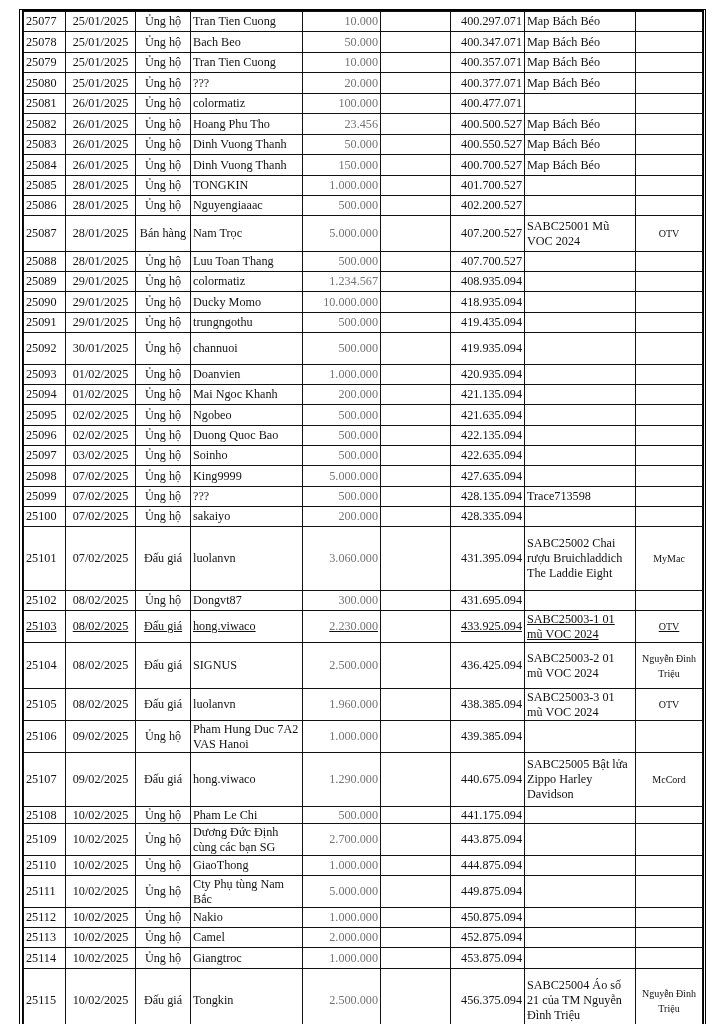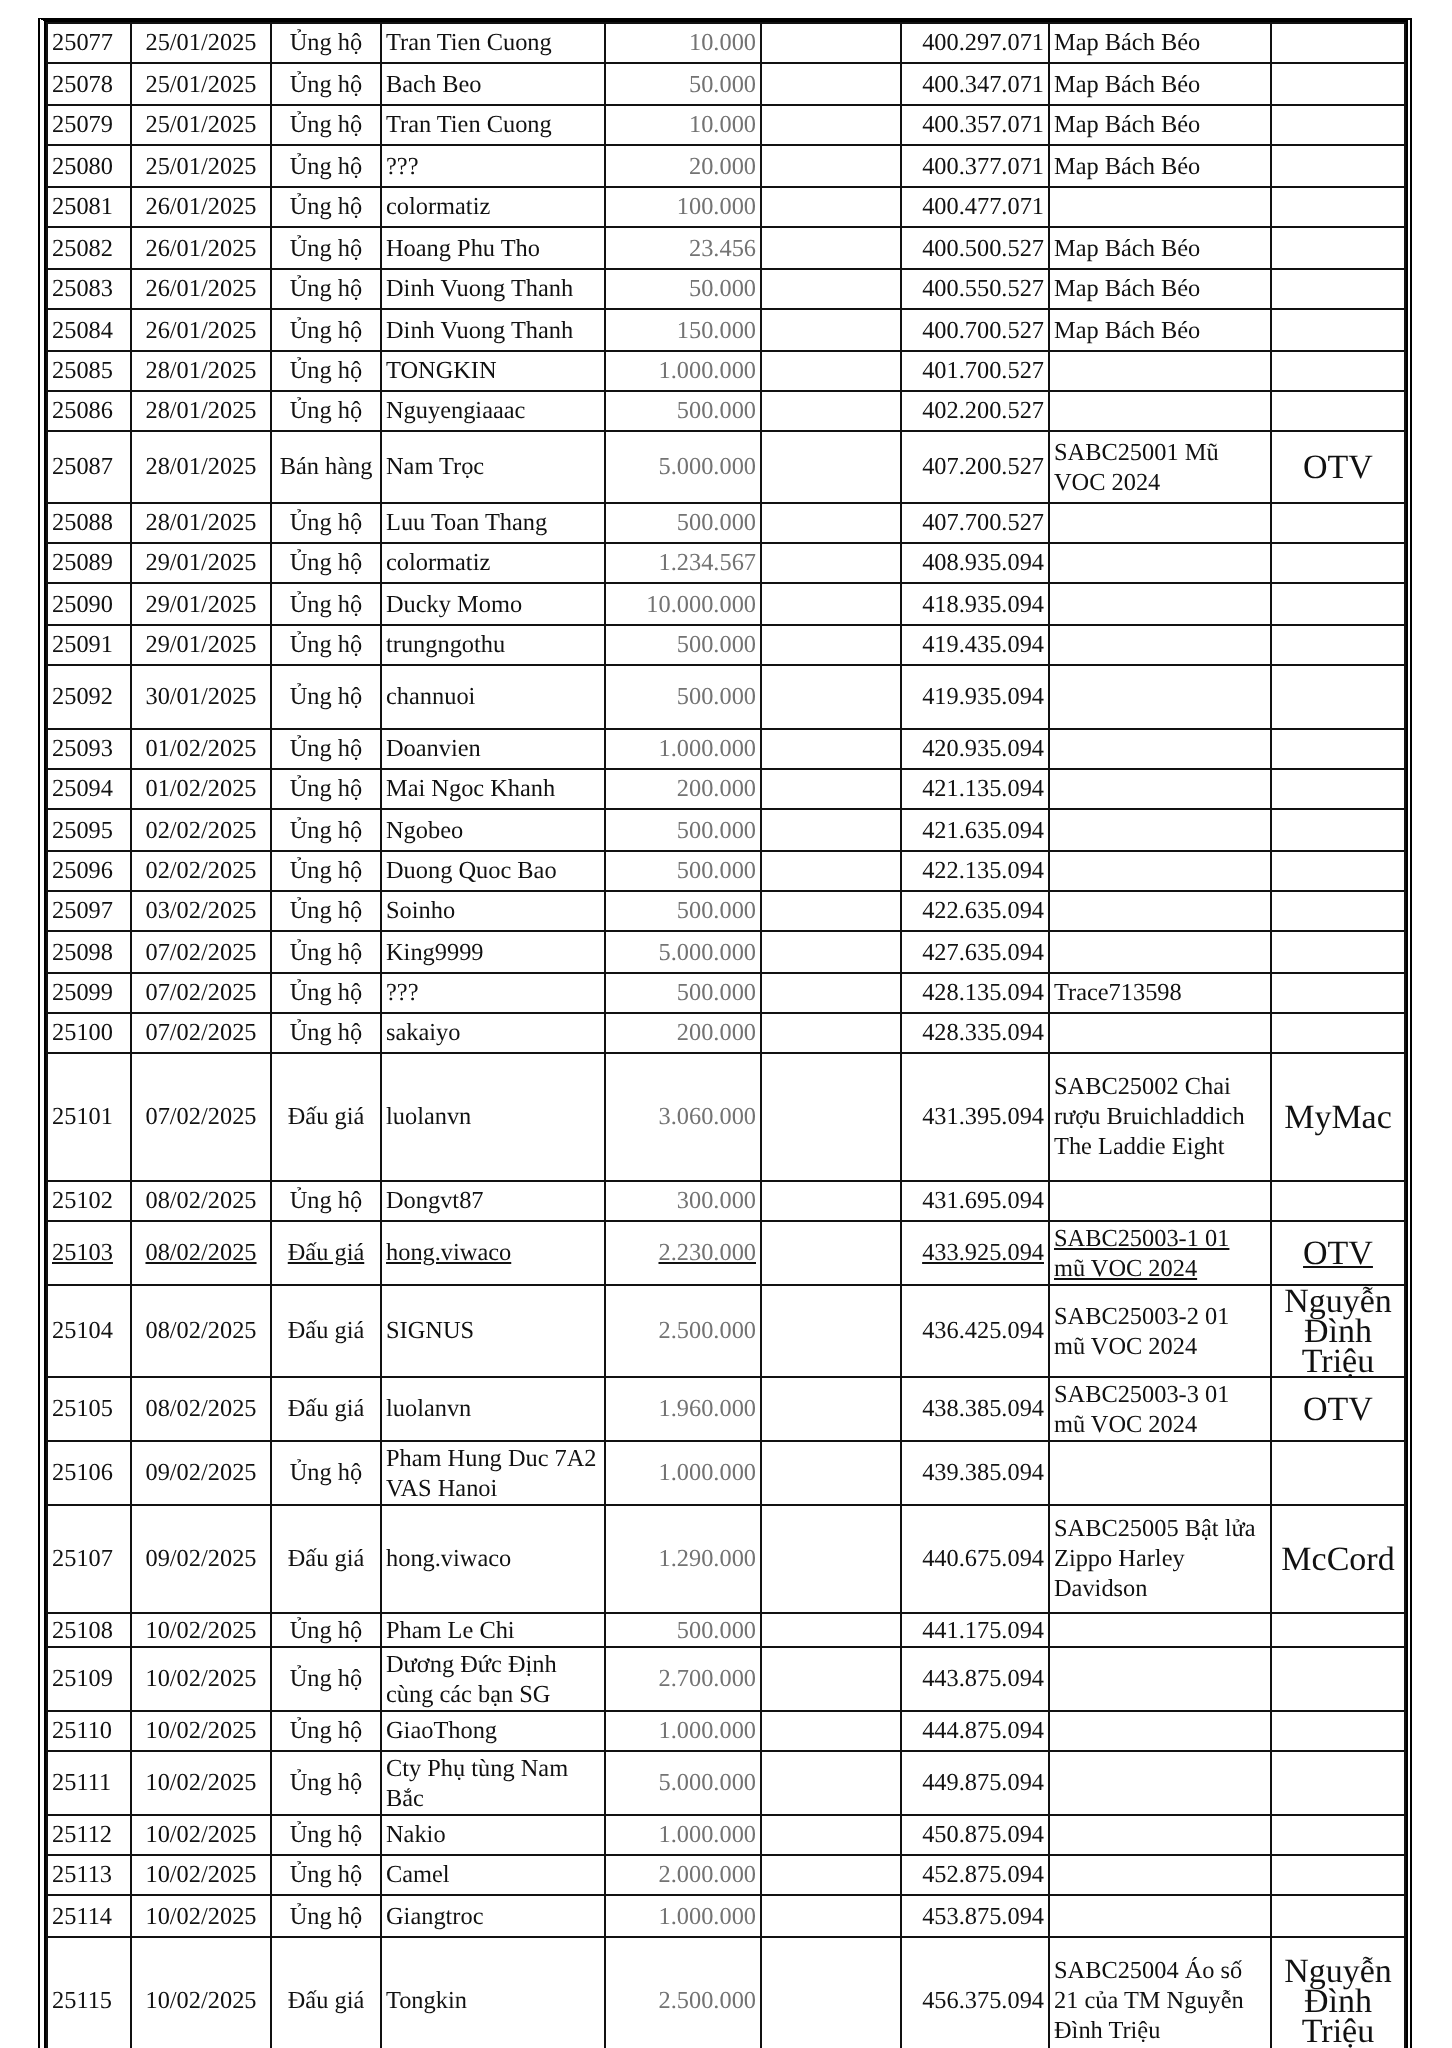--- a/index.html
+++ b/index.html
@@ -24,21 +24,21 @@
     white-space: normal;
   }
   td.c-id { text-align: left; padding-left: 3px; }
   td.c-date { text-align: center; }
   td.c-type { text-align: center; white-space: nowrap; }
   td.c-name { text-align: left; }
   td.c-amt { text-align: right; color: #737373; }
   td.c-blank { }
   td.c-bal { text-align: right; }
   td.c-note { text-align: left; }
-  td.c-person { text-align: center; font-size: 17px; line-height: 14px; }
+  td.c-person { text-align: center; font-size: 10px; line-height: 14px; }
 </style>
 </head>
 <body>
 
 <div class="sheet">
   <table class="ledger">
     <colgroup>
       <col style="width:42px">
       <col style="width:70px">
       <col style="width:55px">

